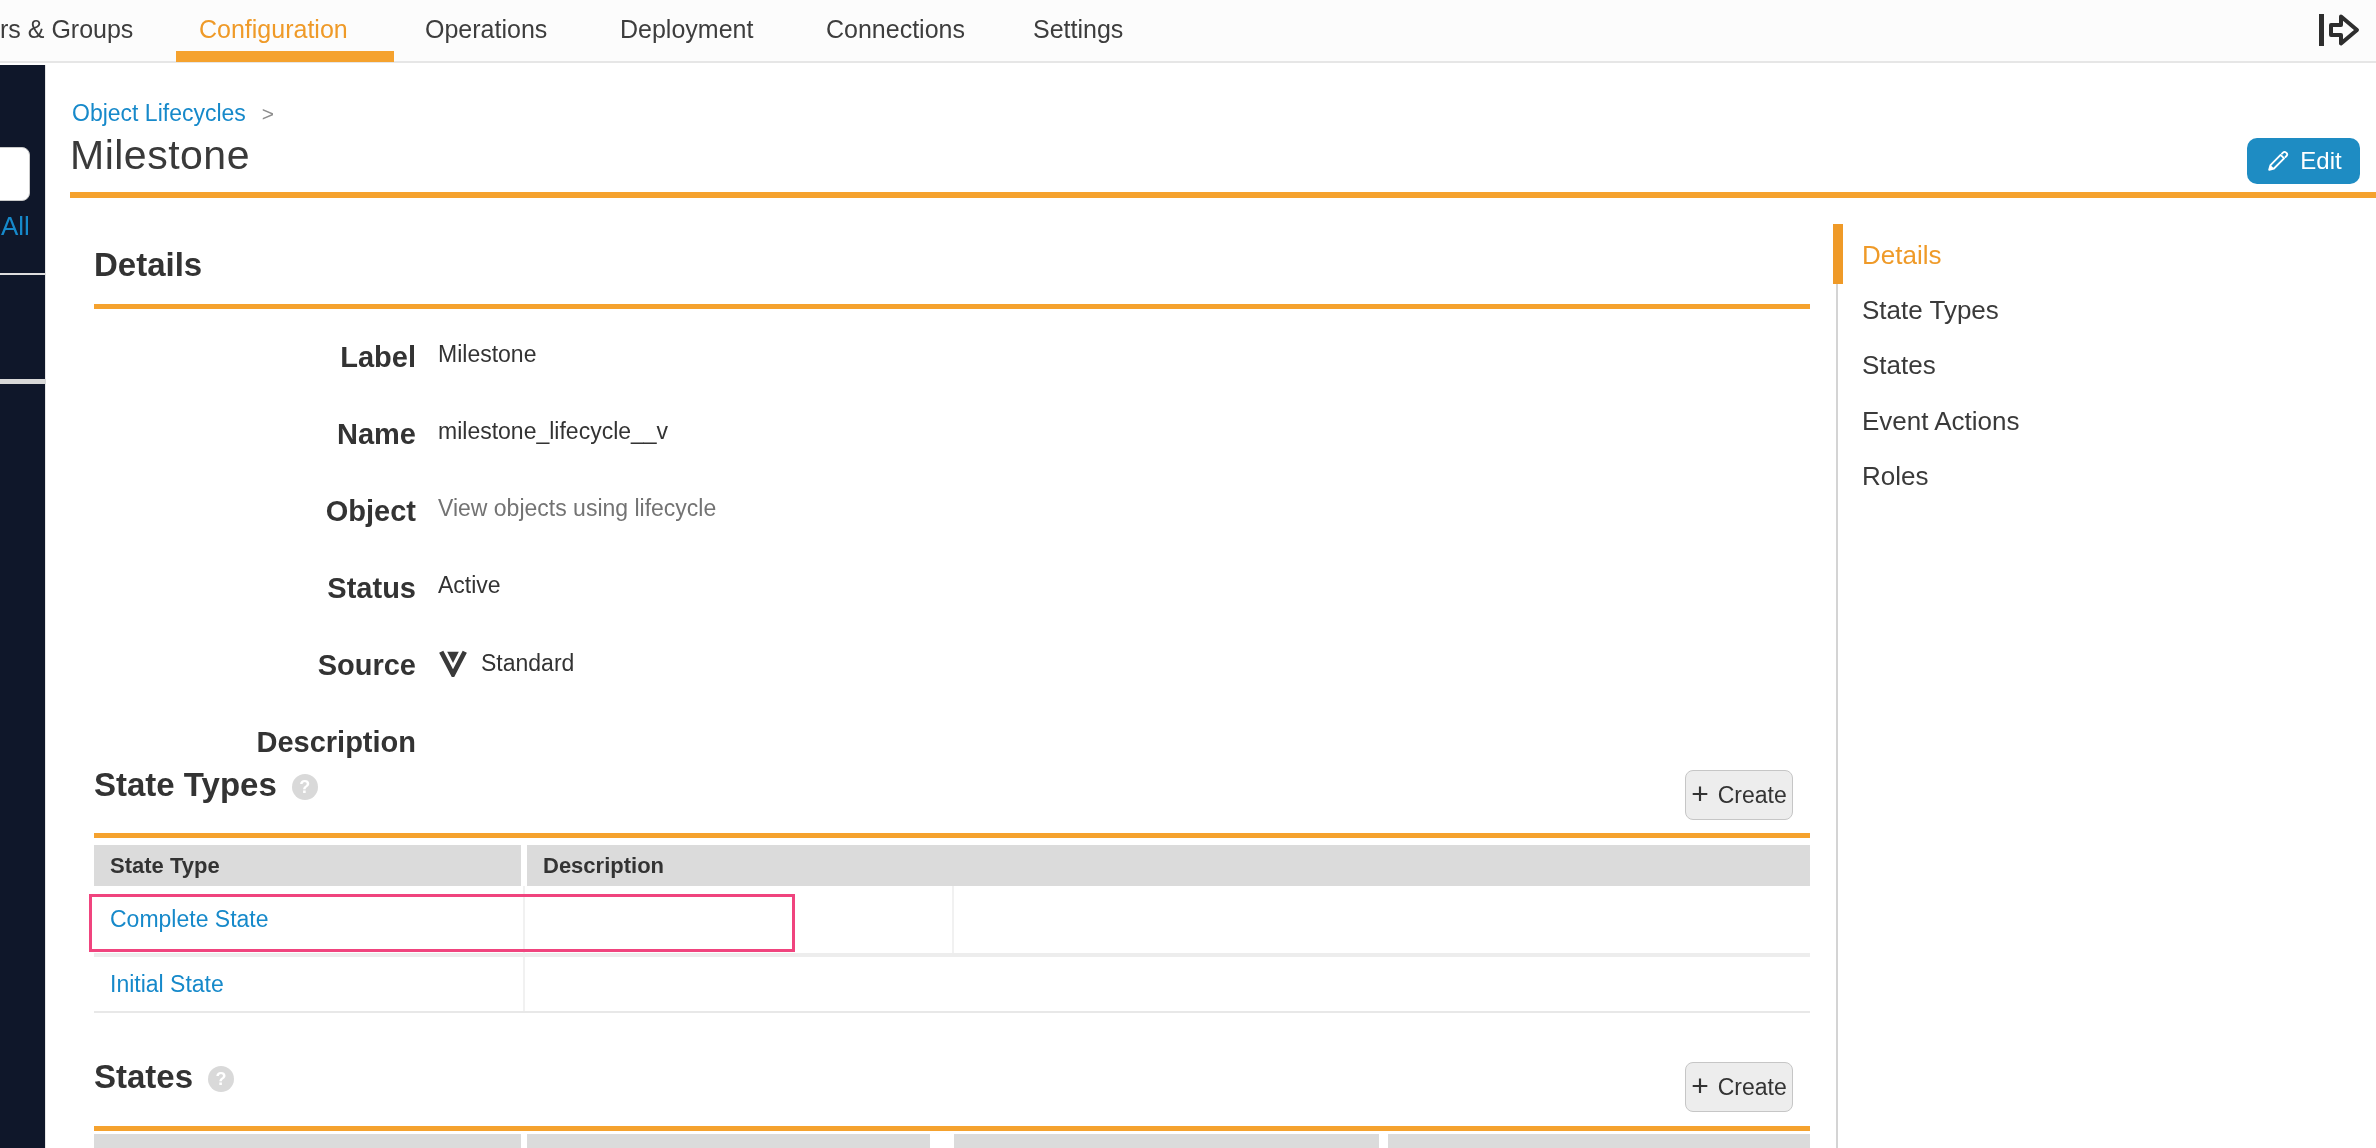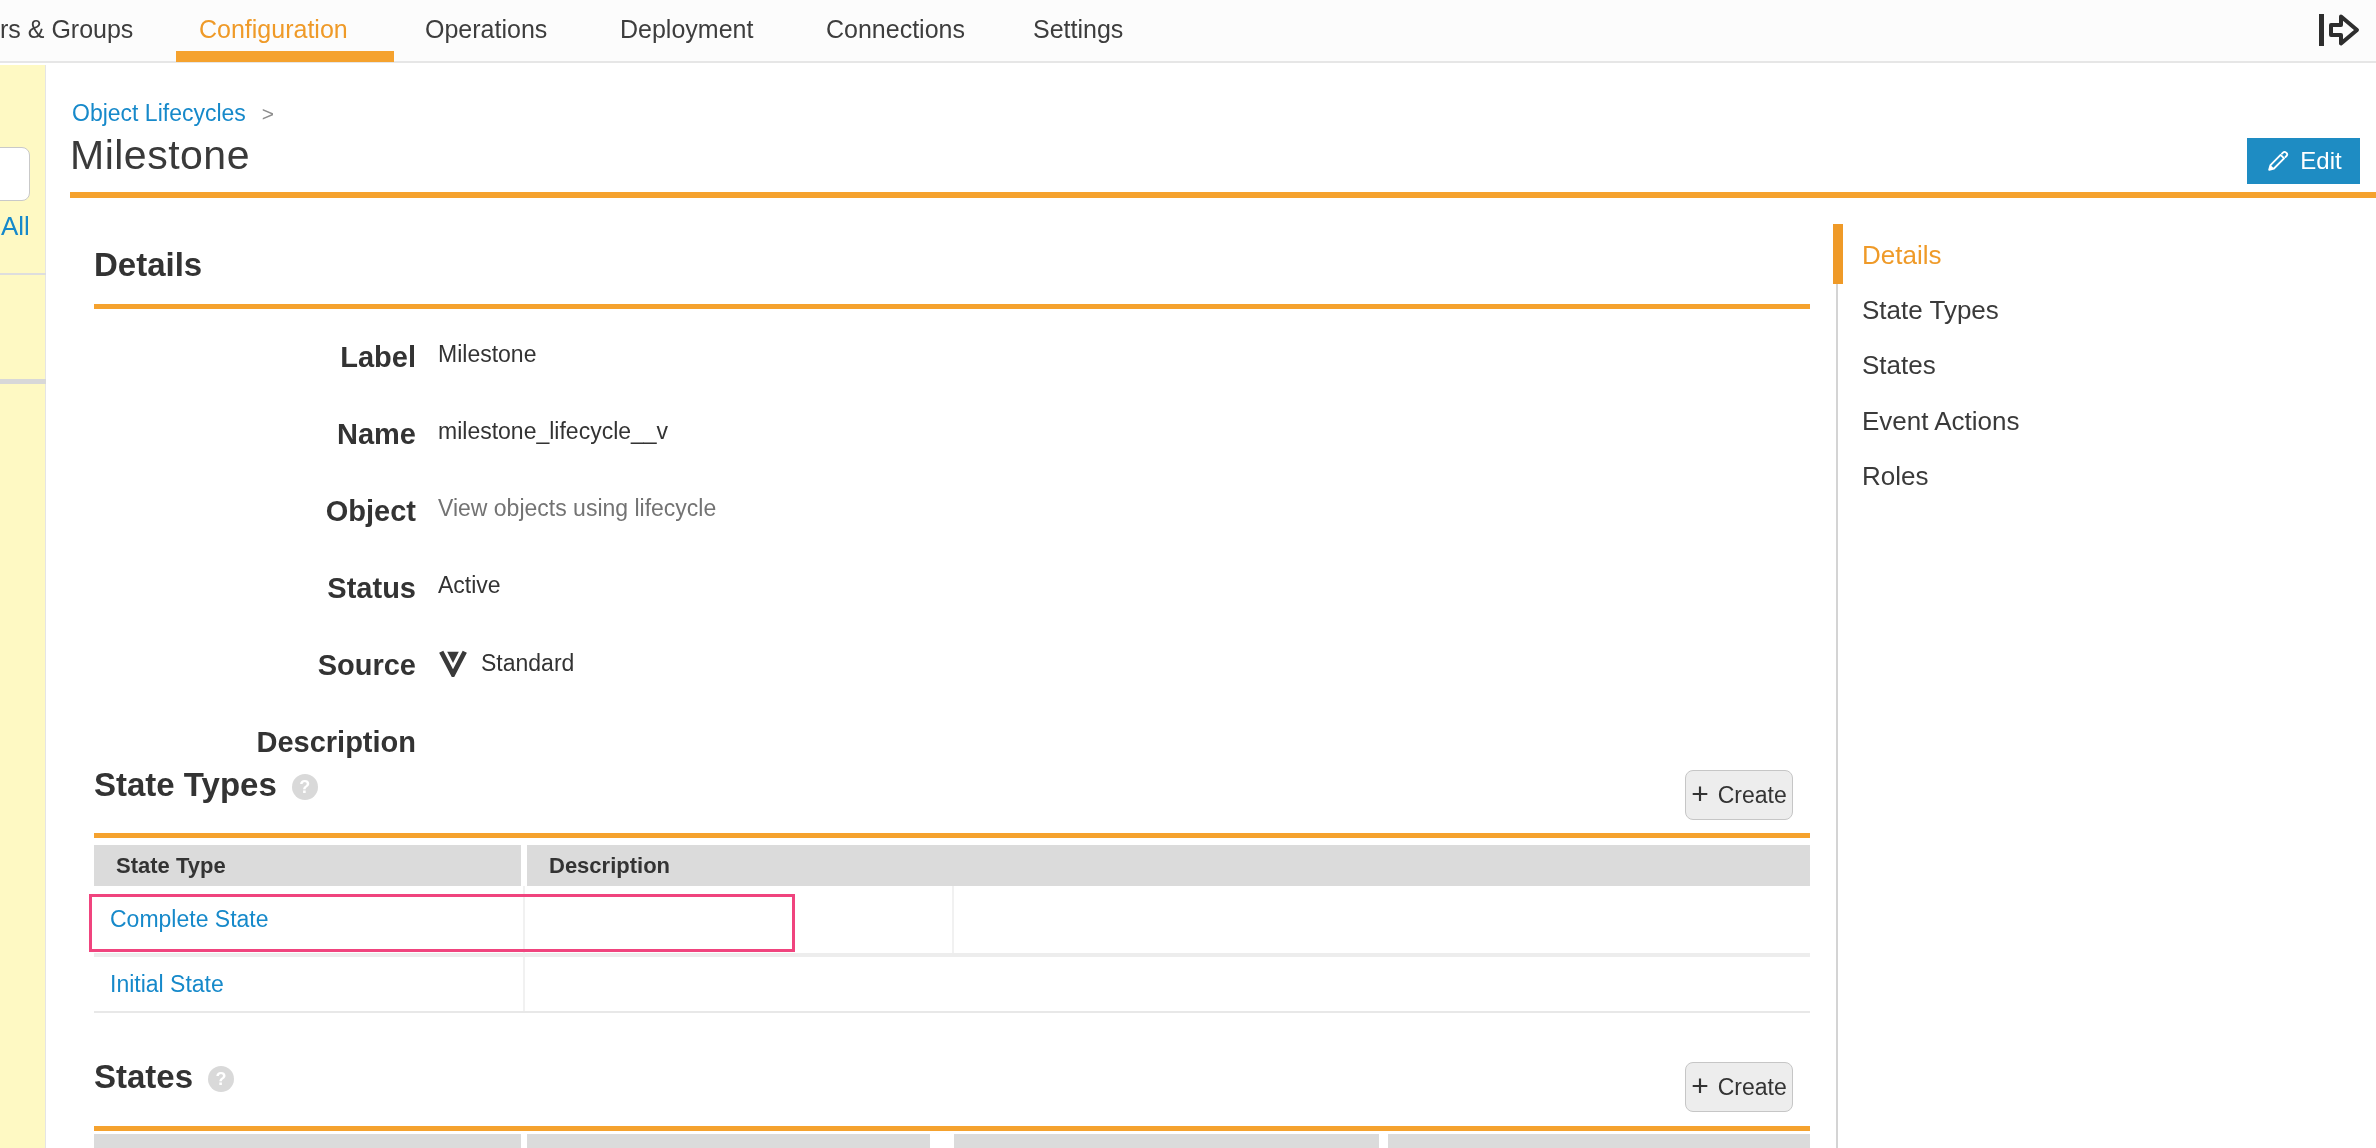--- a/index.html
+++ b/index.html
@@ -27,21 +27,21 @@
   }
   .exit-btn {
     position: absolute; left: 2310px; top: 7px; width: 56px; height: 46px;
     background: none; border: none; padding: 2px; cursor: pointer;
     display: flex; align-items: center; justify-content: center;
   }
 
   
   .left-rail {
     position: absolute; left: 0; top: 65px; width: 46px; height: 1083px;
-    background: #fef9c3; border-right: 1px solid #e5e5e5;
+    background: #0f172a; border-right: 1px solid #e5e5e5;
   }
   .rail-box {
     position: absolute; left: -16px; top: 82px; width: 46px; height: 54px;
     background: #fff; border: 1px solid #c9c9c9; border-radius: 8px;
   }
   .rail-all {
     position: absolute; left: 1px; top: 146px; font-size: 26px;
     color: #1689ca; text-decoration: none; cursor: pointer; white-space: nowrap;
   }
   .rail-sep1 { position: absolute; left: 0; top: 208px; width: 46px; height: 2px; background: #dedede; }
@@ -50,21 +50,21 @@
   
   .breadcrumb { position: absolute; left: 72px; top: 100px; font-size: 23px; }
   .breadcrumb a { color: #1689ca; text-decoration: none; cursor: pointer; }
   .crumb-sep { color: #8d8d8d; margin-left: 16px; font-size: 21px; }
   .page-title {
     position: absolute; left: 70px; top: 132px; margin: 0;
     font-size: 41px; font-weight: 400; color: #3a3a3a; letter-spacing: 0.5px;
   }
   .edit-btn {
     position: absolute; left: 2247px; top: 138px; width: 113px; height: 46px;
-    background: #1e8cc3; color: #fff; border: none; border-radius: 0;
+    background: #1e8cc3; color: #fff; border: none; border-radius: 10px;
     font-size: 24px; font-family: inherit; cursor: pointer;
     display: flex; align-items: center; justify-content: center; gap: 10px;
   }
   .title-rule {
     position: absolute; left: 70px; top: 192px; width: 2306px; height: 6px;
     background: #f5a22e;
   }
 
   
   .section-head { position: absolute; display: flex; align-items: center; gap: 15px; }
@@ -90,21 +90,21 @@
     font-size: 23px; color: #333; font-family: inherit; cursor: pointer;
     display: flex; align-items: center; justify-content: center; gap: 9px;
   }
   .create-plus { font-size: 30px; font-weight: 400; margin-top: -3px; color: #333; }
 
   
   .st-table { position: absolute; left: 94px; top: 845px; width: 1716px; }
   .thead { display: flex; height: 41px; }
   .th {
     background: #dbdbdb; display: flex; align-items: center;
-    padding-left: 22px; font-size: 22px; font-weight: 700; color: #333;
+    padding-left: 16px; font-size: 22px; font-weight: 700; color: #333;
   }
   .th1 { width: 427px; margin-right: 6px; }
   .th2 { width: 425px; margin-right: 6px; }
   .th3 { flex: 1; }
   .tr { display: flex; background: #fff; }
   .tr1 { height: 71px; border-bottom: 4px solid #ededed; }
   .tr2 { height: 56px; border-bottom: 2px solid #e8e8e8; }
   .td { display: flex; align-items: center; padding-left: 16px; font-size: 23px; color: #333; }
   .td1 { width: 431px; border-right: 2px solid #f1f1f1; }
   .td2 { width: 429px; border-right: 2px solid #f1f1f1; }

